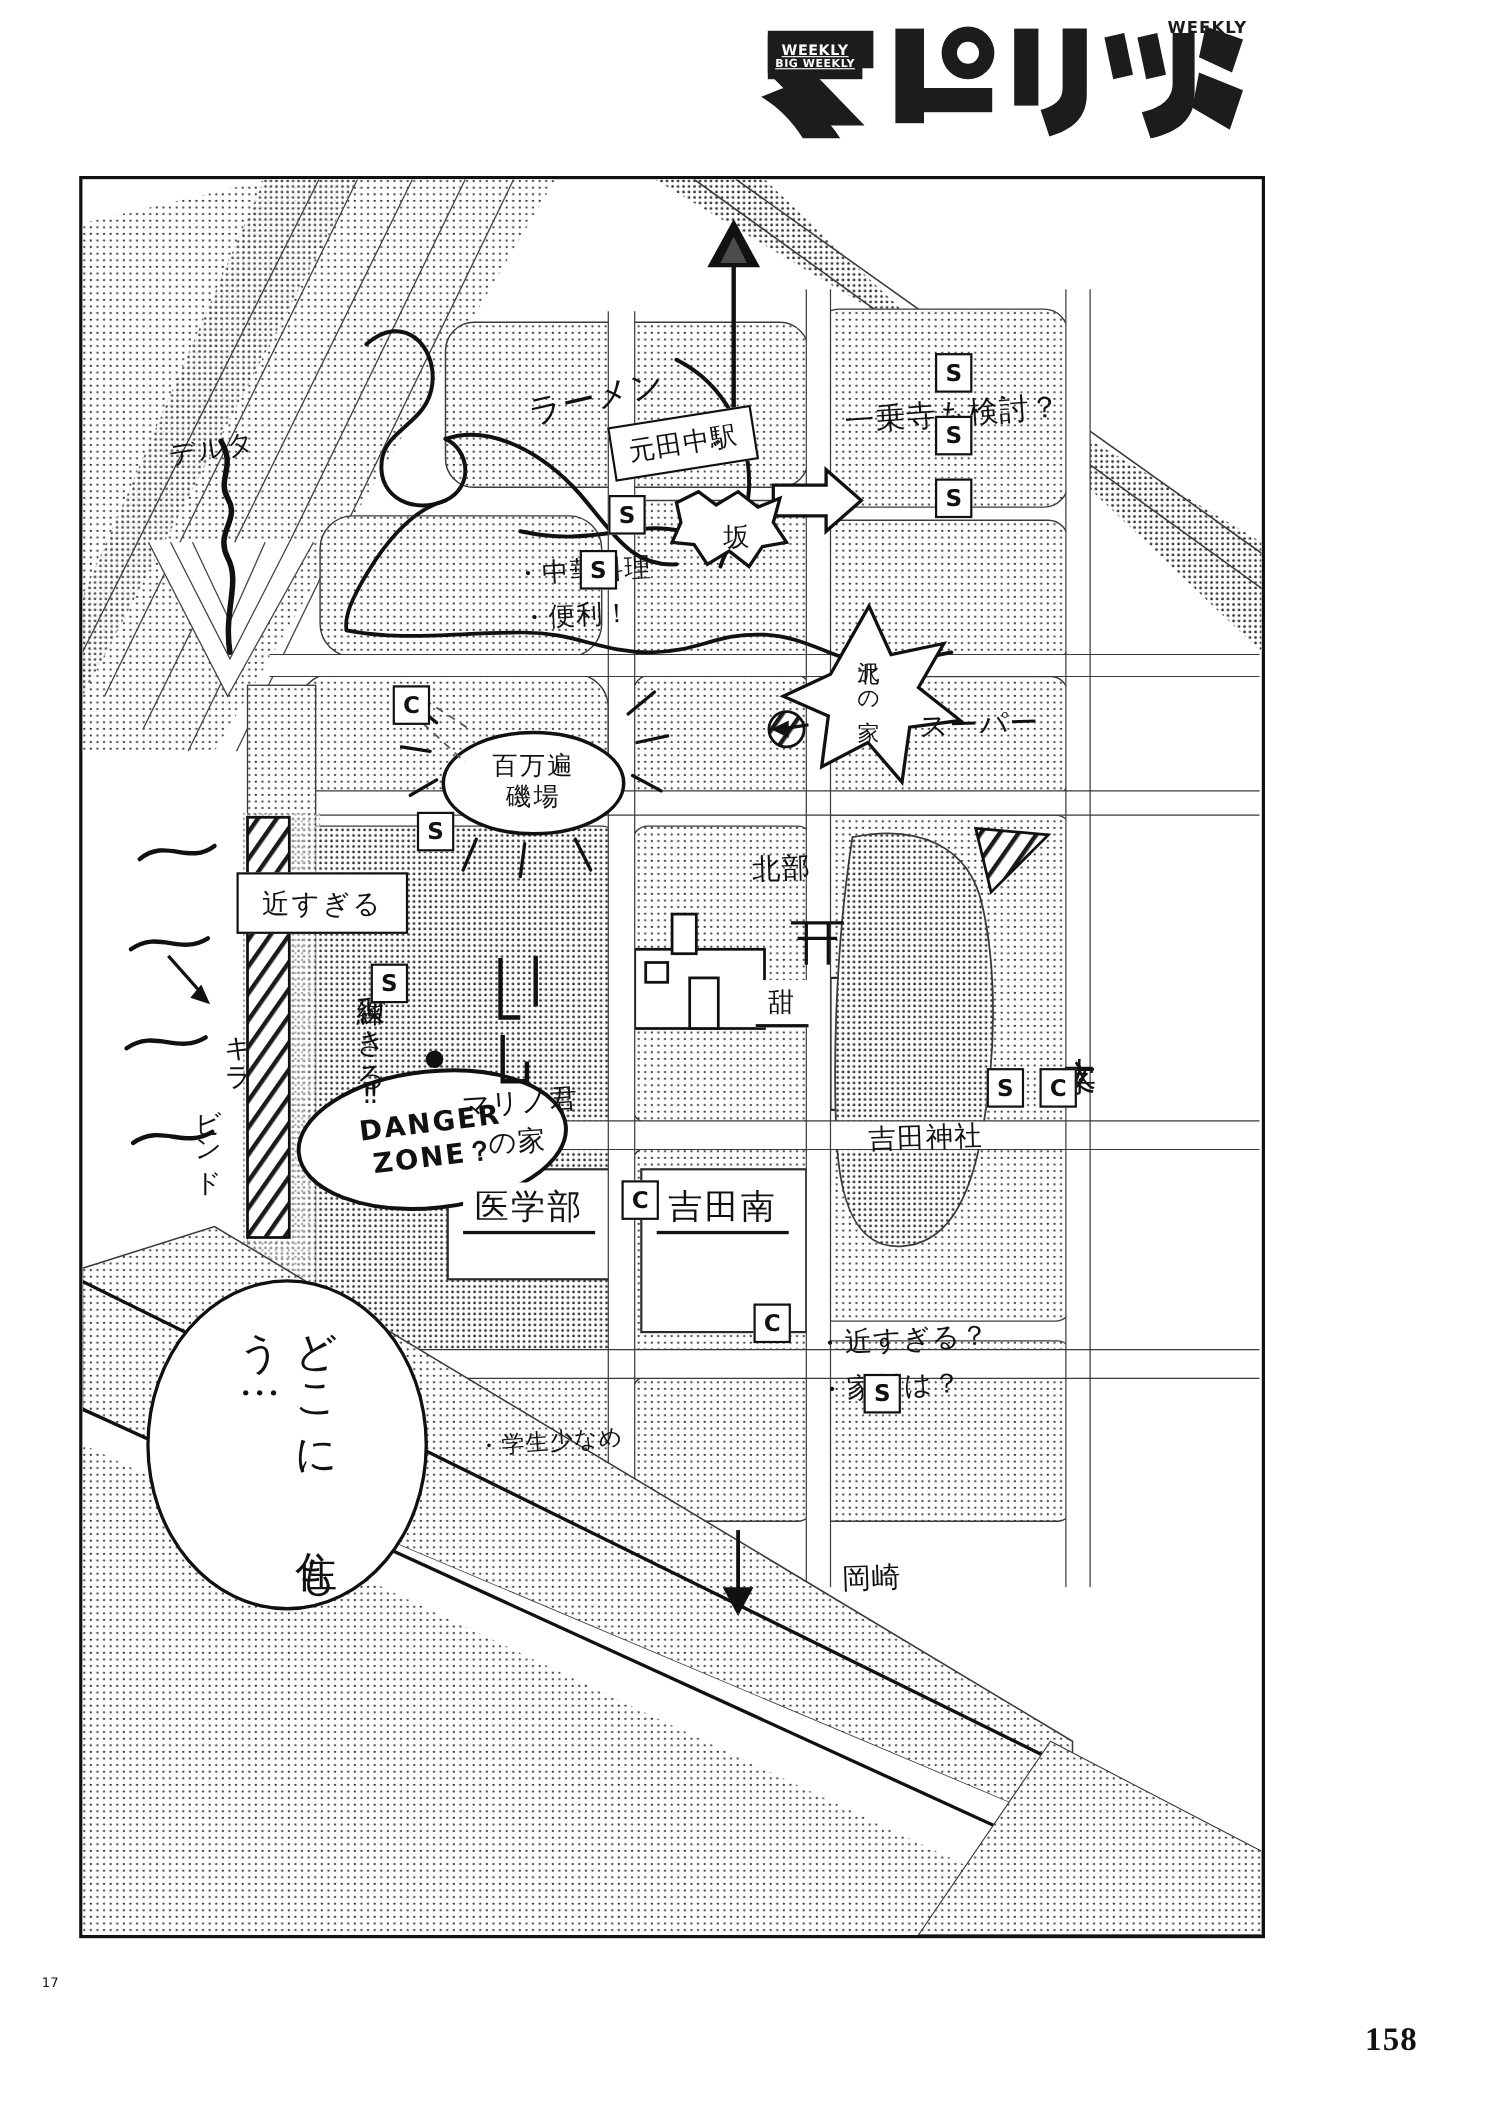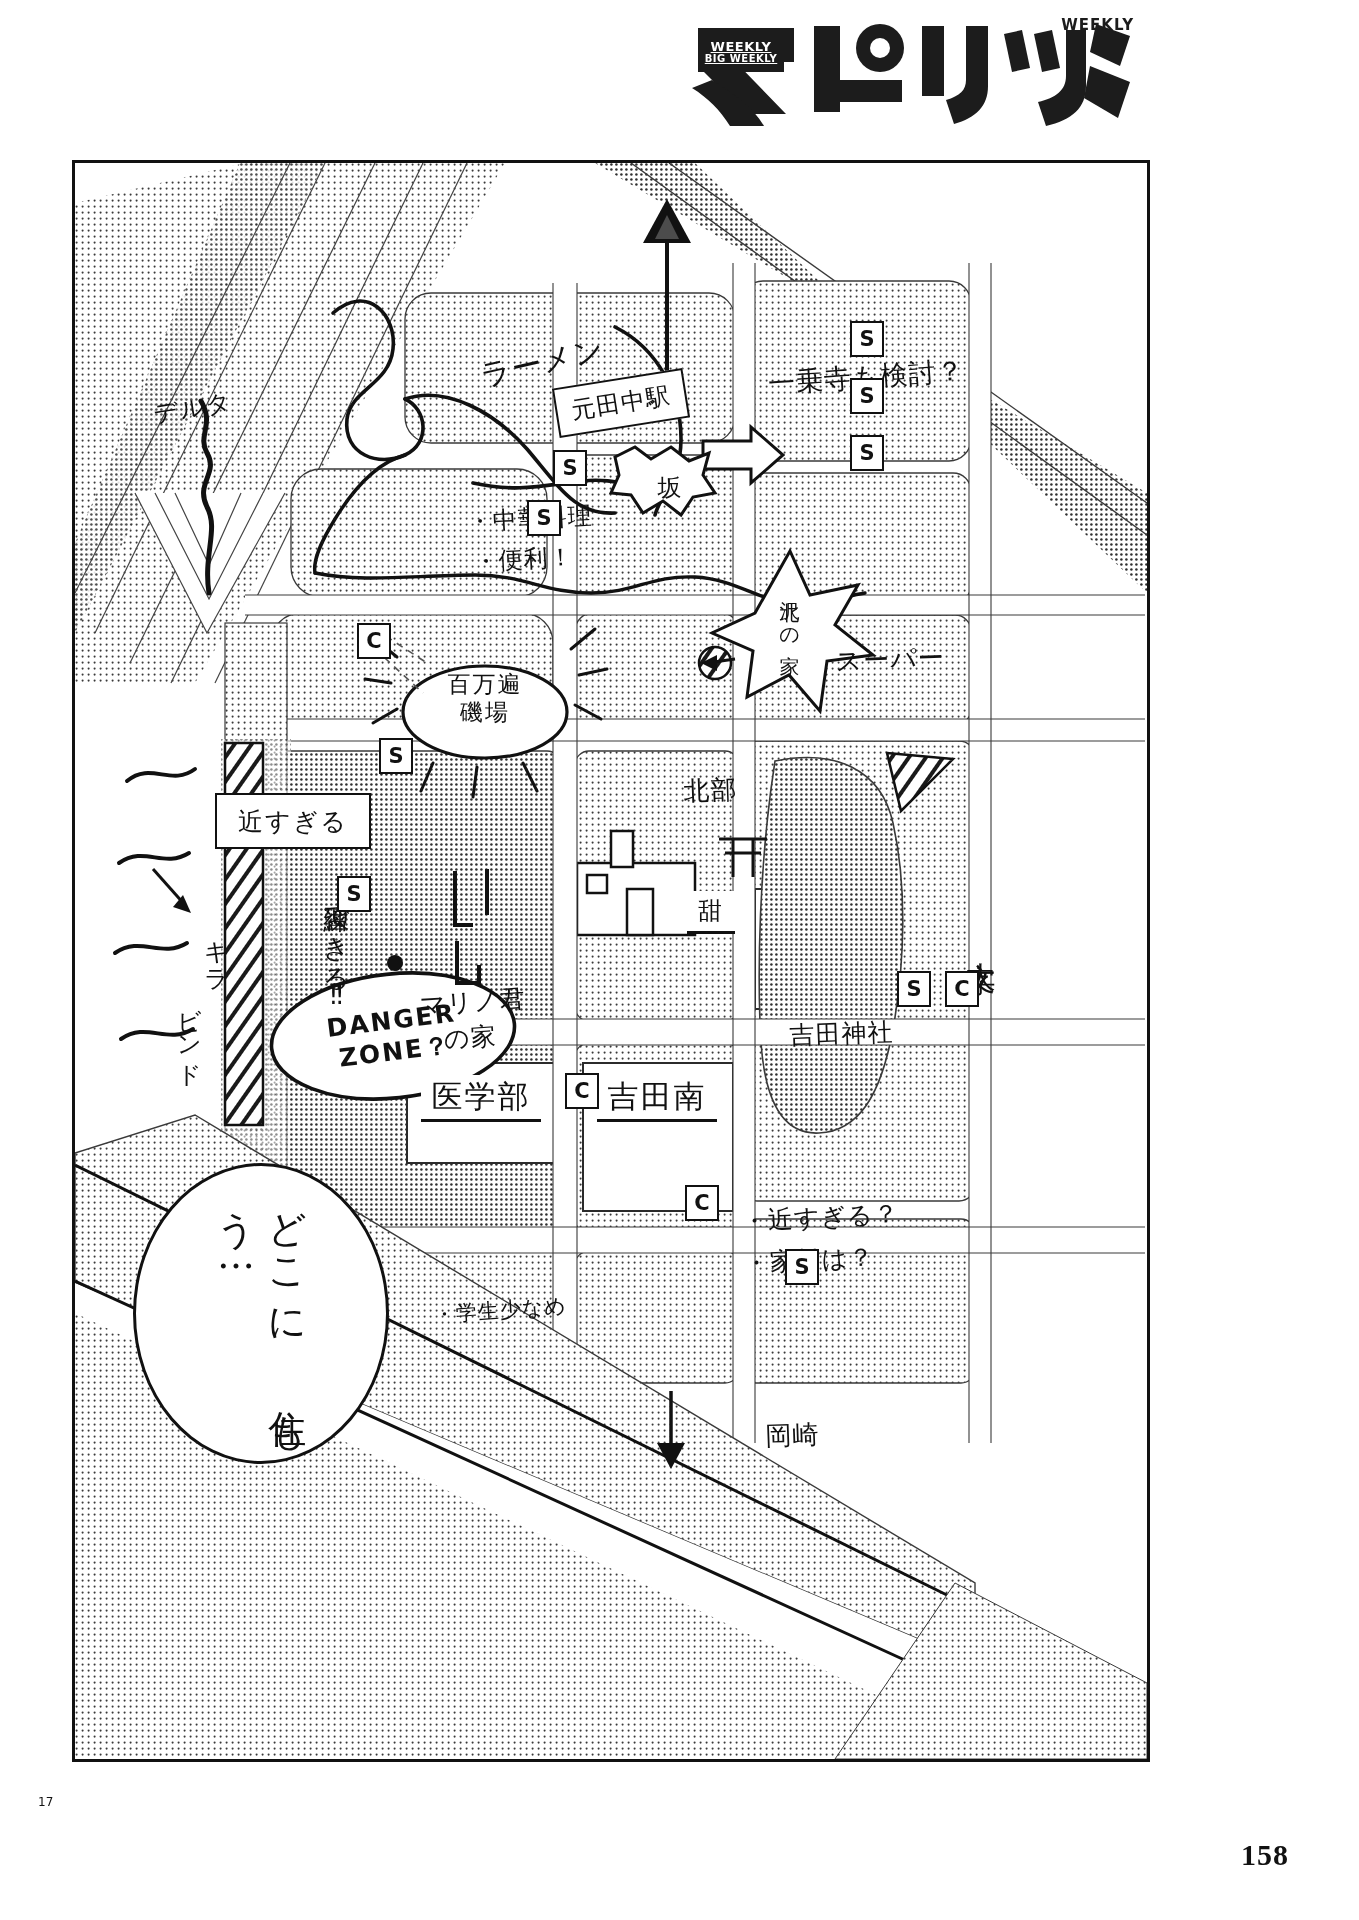--- a/index.html
+++ b/index.html
@@ -82,21 +82,21 @@
   #danger{
     position:absolute;left:198px;top:812px;width:240px;height:122px;z-index:25;
   }
   #danger .dtxt{
     position:absolute;left:0;top:0;width:240px;height:122px;
     display:flex;flex-direction:column;align-items:center;justify-content:center;
     font-size:25px;font-weight:bold;letter-spacing:2px;color:#111;line-height:1.25;
     transform:rotate(-7deg);
   }
   
-  #hyaku{position:absolute;left:330px;top:492px;width:160px;height:99px;z-index:25;}
+  #hyaku{position:absolute;left:330px;top:505px;width:160px;height:99px;z-index:25;}
   #hyaku .htxt{
     position:absolute;left:0;top:0;width:160px;height:88px;
     display:flex;flex-direction:column;align-items:center;justify-content:center;
     font-size:23px;letter-spacing:2px;line-height:1.2;color:#111;
   }
   
   #motoden{
     position:absolute;left:480px;top:215px;width:128px;height:46px;
     background:#fff;border:2px solid #111;transform:rotate(-9deg);z-index:22;
     display:flex;align-items:center;justify-content:center;

